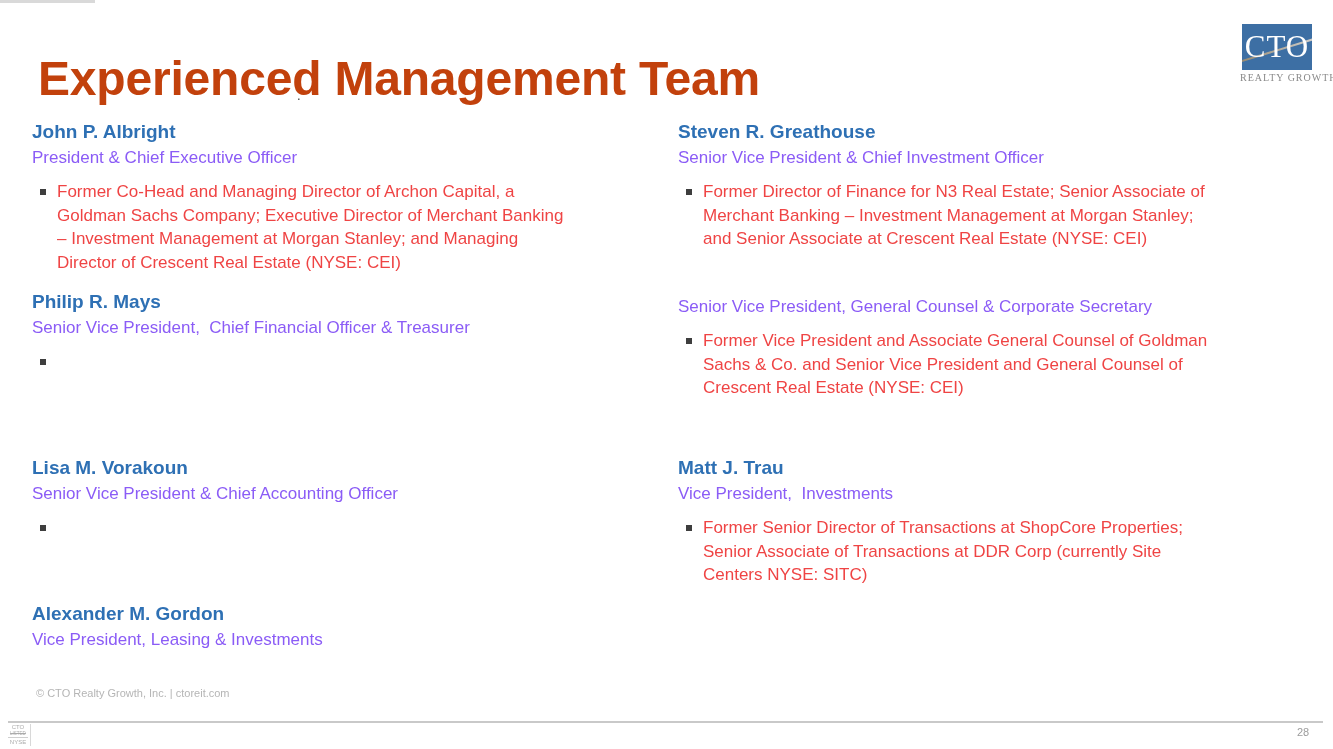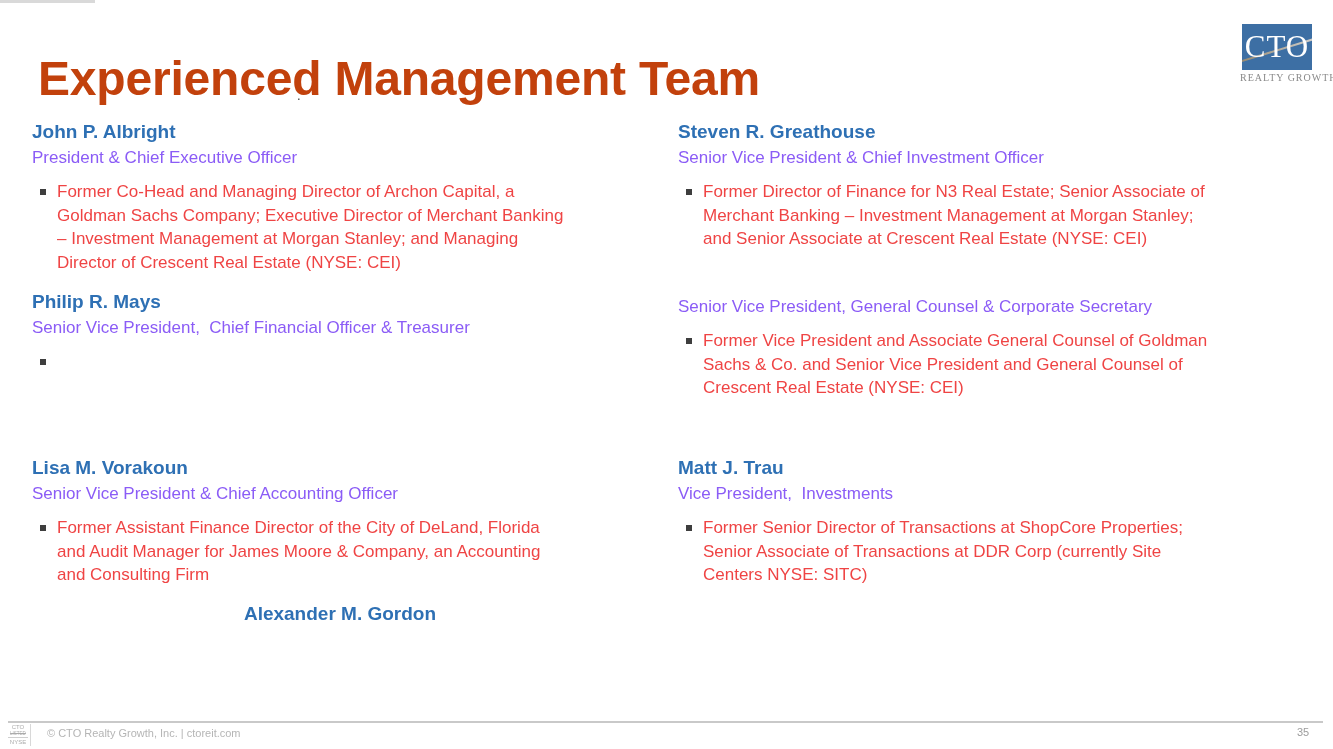--- a/index.html
+++ b/index.html
@@ -35,39 +35,39 @@
     white-space:nowrap;
   }
 
   
   .section { position:absolute; }
   .col-l { left:32px; width:616px; }
   .col-r { left:678px; width:624px; }
   #s0,#s4 { top:121px; }
   #s1,#s5 { top:291px; }
   #s2,#s6 { top:457px; }
-  #s3 { top:603px;text-align:center; }
+  #s3 { top:603px; }
 
   .name { font-size:19px; font-weight:bold; color:#2E70B4; line-height:21px; }
   .role { margin-top:6px; font-size:17px; color:#8b5cf6; line-height:20px; white-space:pre-wrap; }
   .bullets { margin-top:12px; }
   .bullet { display:flex; align-items:flex-start; }
   .marker { flex:0 0 auto; width:6px; height:6px; background:#3E3E3E; margin:9px 11px 0 8px; }
   .btext { font-size:17px; line-height:23.5px; color:#ef4444; white-space:pre-wrap; }
 
   
   .footer-rule { position:absolute; left:8px; top:721px; width:1315px; height:2px; background:#C9C9C9; }
   .nyse-badge {
     position:absolute; left:8px; top:724px; width:20px;
     color:#ABABAB; text-align:center; border-right:1px solid #D8D8D8; padding-right:2px;
   }
   .nyse-badge .b1 { font-size:6px; line-height:7px; }
   .nyse-badge .b2 { font-size:4.5px; line-height:5px; text-decoration:line-through; }
   .nyse-badge .b3 { font-size:6px; line-height:7px; border-top:1px solid #cfcfcf; margin-top:1px; padding-top:1px; }
-  .copyright { position:absolute; left:36px; top:727px; font-size:11px; color:#B5B5B5; white-space:pre;margin-left:11px; }
+  .copyright { position:absolute; left:36px; top:687px; font-size:11px; color:#B5B5B5; white-space:pre; }
   .page-num { position:absolute; left:1297px; top:726px; font-size:11px; color:#9C9C9C; }
 </style>
 </head>
 <body>
 
 <div class="top-strip"></div>
 
 <h1 class="slide-title">Experienced Management Team</h1>
 <span class="stray-dot">.</span>
 
@@ -100,29 +100,27 @@
     </div>
   </div>
 </div>
 
 <div class="section col-l" id="s2">
   <div class="name">Lisa M. Vorakoun</div>
   <div class="role">Senior Vice President &amp; Chief Accounting Officer</div>
   <div class="bullets">
     <div class="bullet">
       <span class="marker"></span>
-      <span class="btext">Former Assistant Finance Director of the City of DeLand, Florida
-and Audit Manager for James Moore &amp; Company, an Accounting
-and Consulting Firm</span>
     </div>
   </div>
 </div>
 
 <div class="section col-l" id="s3">
   <div class="name">Alexander M. Gordon</div>
+  <div class="role">Vice President, Leasing &amp; Investments</div>
 </div>
 
 <div class="section col-r" id="s4">
   <div class="name">Steven R. Greathouse</div>
   <div class="role">Senior Vice President &amp; Chief Investment Officer</div>
   <div class="bullets">
     <div class="bullet">
       <span class="marker"></span>
       <span class="btext">Former Director of Finance for N3 Real Estate; Senior Associate of
 Merchant Banking – Investment Management at Morgan Stanley;
@@ -156,13 +154,13 @@
   </div>
 </div>
 
 <div class="footer-rule"></div>
 <div class="nyse-badge">
   <div class="b1">CTO</div>
   <div class="b2">LISTED</div>
   <div class="b3">NYSE</div>
 </div>
 <div class="copyright">© CTO Realty Growth, Inc. | ctoreit.com</div>
-<div class="page-num">35</div>
+<div class="page-num">28</div>
 
 </body></html>

